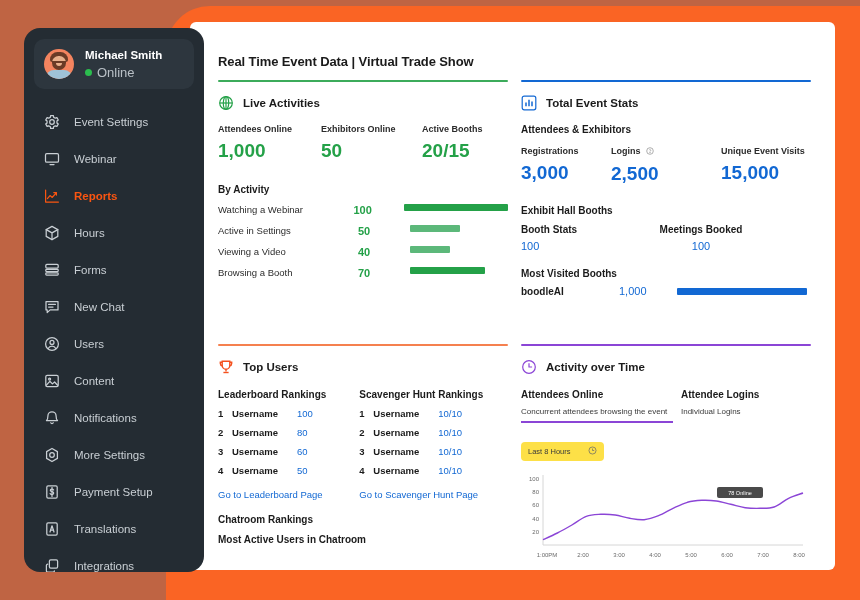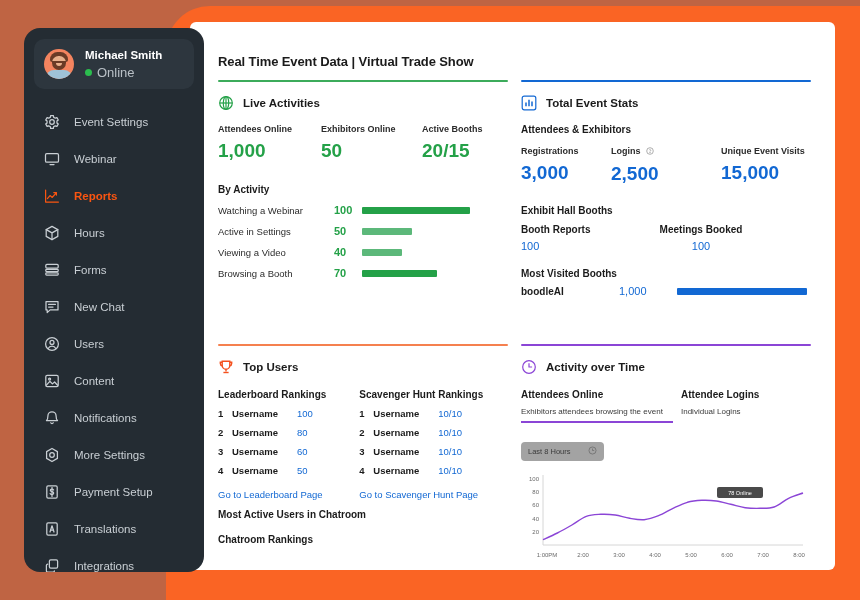--- a/index.html
+++ b/index.html
@@ -84,36 +84,36 @@
   .panel-head .phtitle { font-size:11.5px; font-weight:700; color:#1b1b1b; }
 
   .metric-row { display:flex; margin-top:13px; }
   .metric-label { font-size:9px; font-weight:700; color:#2c2c2c; }
   .metric-value { font-size:19px; font-weight:700; margin-top:6px; }
   .green { color:#24a148; }
   .blue  { color:#1268d3; }
 
   .sub-head { font-size:10px; font-weight:700; color:#1b1b1b; }
 
-  .act-row { display:flex; align-items:center; margin-top:9px; }
+  .act-row { display:flex; margin-top:9px;gap:24px; }
   .act-name { width:116px; font-size:9.5px; color:#2c2c2c; }
   .act-num  { width:28px; font-size:11px; font-weight:700; color:#24a148; }
   .act-bar  { height:7px; border-radius:1px; }
 
   .link { font-size:9.5px; color:#1268d3; cursor:pointer; }
 
   .rank-row { display:flex; align-items:baseline; gap:7px; margin-top:8px; font-size:9.5px; }
   .rank-idx { color:#1b1b1b; font-weight:700; width:7px; }
   .rank-user { color:#1b1b1b; font-weight:700; width:58px; }
   .rank-score { color:#1268d3; }
 
   .axis-lbl { font-size:6px; fill:#6b6b6b; font-family:"Liberation Sans", sans-serif; }
   .pill {
     display:inline-flex; align-items:center; gap:17px;
-    background:#a3a3a3; border-radius:4px; padding:4px 7px;
+    background:#fde047; border-radius:4px; padding:4px 7px;
     font-size:7.5px; color:#3a3a3a; cursor:pointer;
   }
 </style>
 </head>
 <body>
 
 <div id="bg-orange"></div>
 <div id="bg-white"></div>
 
 <div id="sidebar">
@@ -354,21 +354,21 @@
         <div style="width: 90px;">
           <div class="metric-label"><span>Unique Event Visits</span></div>
           <div class="metric-value blue">15,000</div>
         </div>
       </div>
 
     <div style="margin-top:20px;">
       <div class="sub-head">Exhibit Hall Booths</div>
       <div class="metric-row" id="eh-metrics" style="margin-top:8px;">
           <div style="width: 110px;">
-            <div style="font-size:10px;font-weight:700;color:#1b1b1b;">Booth Reports</div>
+            <div style="font-size:10px;font-weight:700;color:#1b1b1b;">Booth Stats</div>
             <div style="font-size:11px;color:#1268d3;margin-top:5px;">100</div>
           </div>
           <div style="width: 140px; text-align: center;">
             <div style="font-size:10px;font-weight:700;color:#1b1b1b;">Meetings Booked</div>
             <div style="font-size:11px;color:#1268d3;margin-top:5px;">100</div>
           </div>
         </div>
       <div class="sub-head" style="margin-top:16px;">Most Visited Booths</div>
       <div id="mv-list" style="margin-top:6px;">
           <div style="display: flex; align-items: center; margin-top: 6px;">
@@ -443,40 +443,40 @@
             <div class="rank-row">
               <span class="rank-idx">4</span>
               <span class="rank-user">Username</span>
               <span class="rank-score">10/10</span>
             </div>
           </div>
         <div class="link" style="margin-top:13px;">Go to Scavenger Hunt Page</div>
       </div>
     </div>
 
+    <div class="sub-head" style="margin-top:14px;">Chatroom Rankings</div>
     <div class="sub-head" style="margin-top:9px;">Most Active Users in Chatroom</div>
-    <div class="sub-head" style="margin-top:14px;">Chatroom Rankings</div>
   </div>
 
   <div class="quad" style="left:331px; top:310px; width:290px;">
     <div class="rule" style="background:#8b45d6;"></div>
     <div class="panel-head">
       <span class="phico">
         <svg width="16" height="16" viewBox="0 0 16 16" fill="none" stroke="#8b45d6" stroke-width="1.2">
           <circle cx="8" cy="8" r="6.3"></circle>
             <path d="M8 4.3V8h3.1"></path>
         </svg>
       </span>
       <span class="phtitle">Activity over Time</span>
     </div>
 
     <div style="display:flex; margin-top:14px;">
       <div style="width:160px;">
         <div class="sub-head">Attendees Online</div>
-        <div style="font-size:8px; color:#3a3a3a; margin-top:7px;">Exhibitors attendees browsing the event</div>
+        <div style="font-size:8px; color:#3a3a3a; margin-top:7px;">Concurrent attendees browsing the event</div>
         <div style="height:2px; background:#8b45d6; width:152px; margin-top:5px;"></div>
       </div>
       <div style="width:130px;">
         <div class="sub-head">Attendee Logins</div>
         <div style="font-size:8px; color:#3a3a3a; margin-top:7px;">Individual Logins</div>
       </div>
     </div>
 
     <div style="margin-top:17px;">
       <span class="pill">

